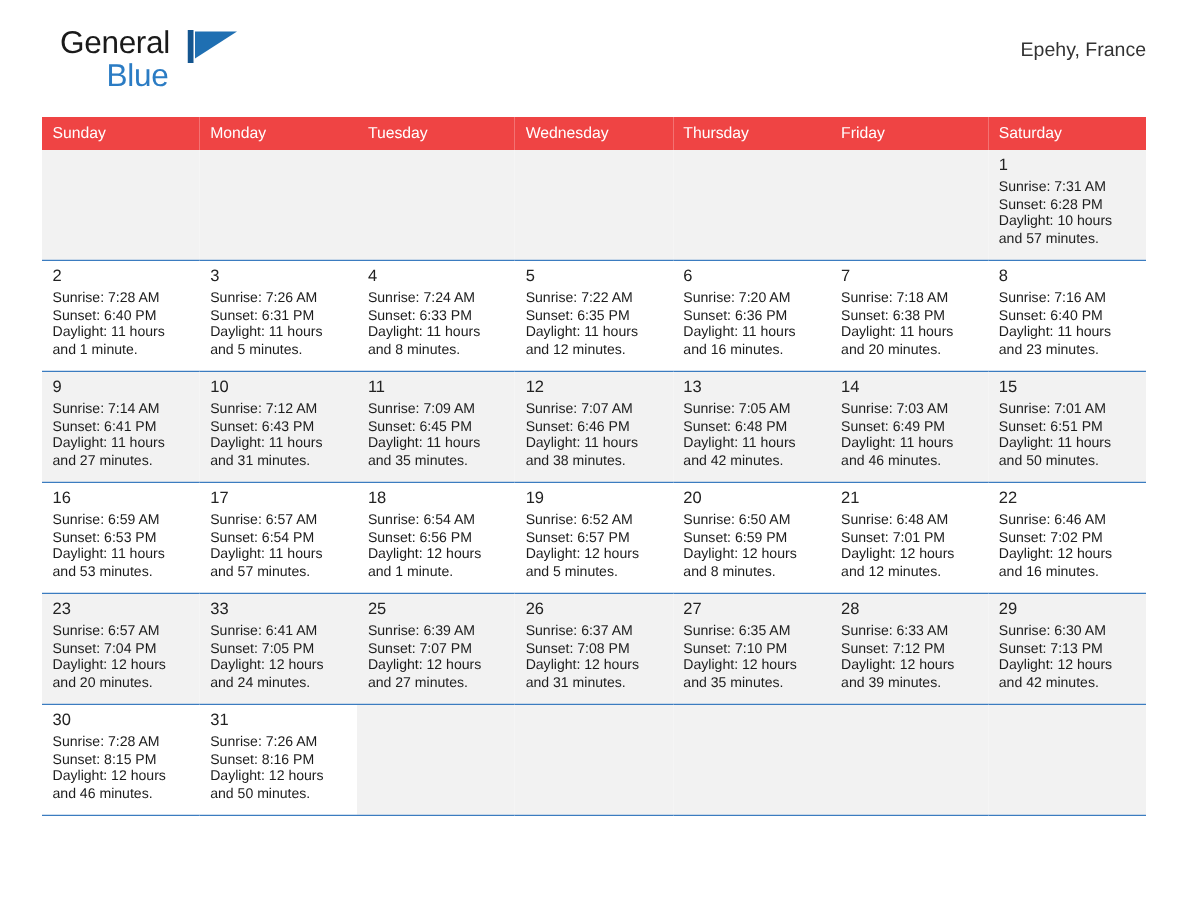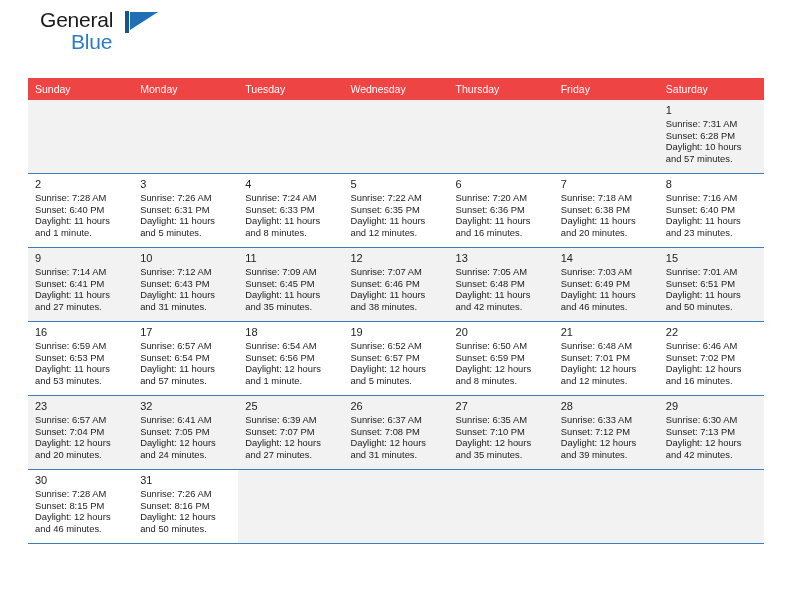--- a/index.html
+++ b/index.html
@@ -21,21 +21,21 @@
     box-sizing: border-box;
     padding: 0 28px;
   }
 
   
   .header {
     display: flex;
     align-items: flex-start;
     justify-content: space-between;
     height: 78px;
-    padding-top: 8px;
+    padding-top: 17px;
     box-sizing: border-box;
   }
   .brand {
     position: relative;
     width: 170px;
     height: 54px;
     padding-left: 12px;
     box-sizing: border-box;
   }
   .brand-line1 {
@@ -134,20 +134,21 @@
     <div class="brand">
       <div class="brand-line1">General</div>
       <div class="brand-line2">Blue</div>
       <svg class="brand-flag" viewBox="0 0 34 22">
         <rect x="0" y="0" width="4" height="22" fill="#14558f"></rect>
         <polygon points="5,1 33,1 5,19" fill="#1f6fb2"></polygon>
       </svg>
     </div>
 
     <div class="title-block">
+      <div class="cal-subtitle">Epehy, France</div>
     </div>
 
   </div>
 
   <table class="calendar">
     <thead>
       <tr>
         <th>Sunday</th>
         <th>Monday</th>
         <th>Tuesday</th>
@@ -387,21 +388,21 @@
             <div class="cell shaded">
               <div class="daynum">23</div>
               <div class="detail">Sunrise: 6:57 AM</div>
               <div class="detail">Sunset: 7:04 PM</div>
               <div class="detail">Daylight: 12 hours</div>
               <div class="detail">and 20 minutes.</div>
             </div>
           </td>
           <td>
             <div class="cell shaded">
-              <div class="daynum">32</div>
+              <div class="daynum">33</div>
               <div class="detail">Sunrise: 6:41 AM</div>
               <div class="detail">Sunset: 7:05 PM</div>
               <div class="detail">Daylight: 12 hours</div>
               <div class="detail">and 24 minutes.</div>
             </div>
           </td>
           <td>
             <div class="cell shaded">
               <div class="daynum">25</div>
               <div class="detail">Sunrise: 6:39 AM</div>

